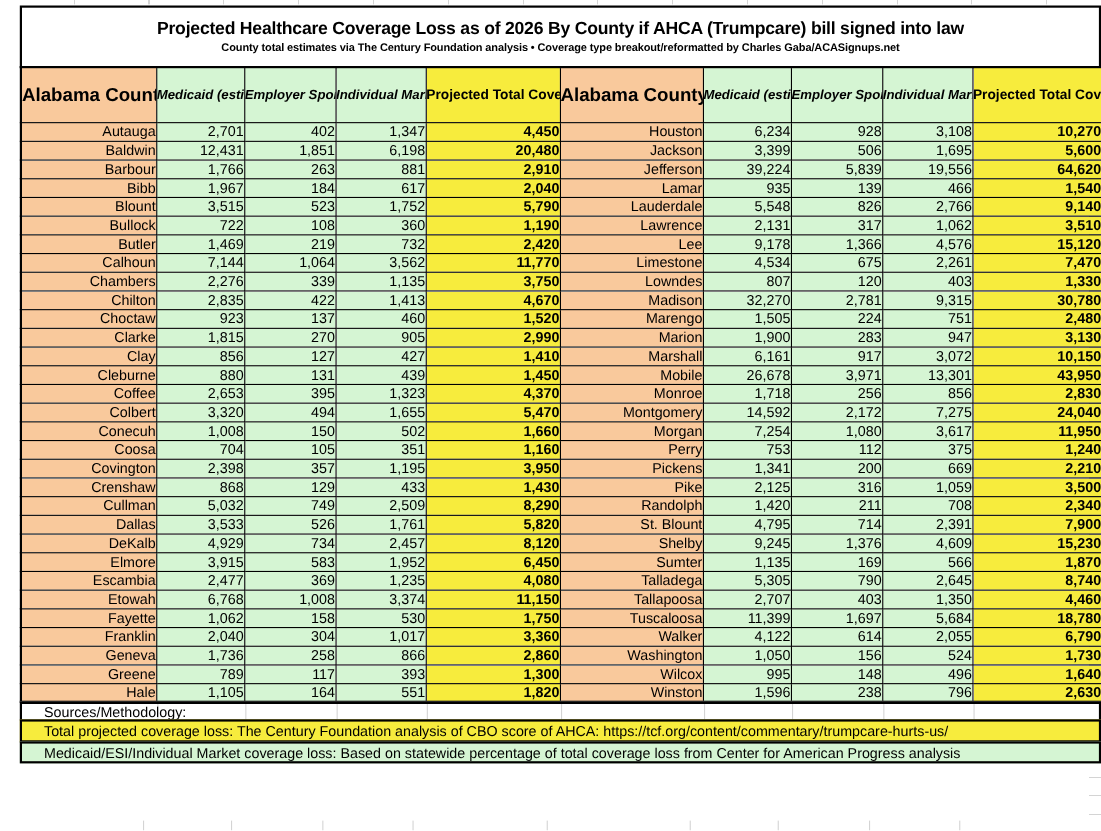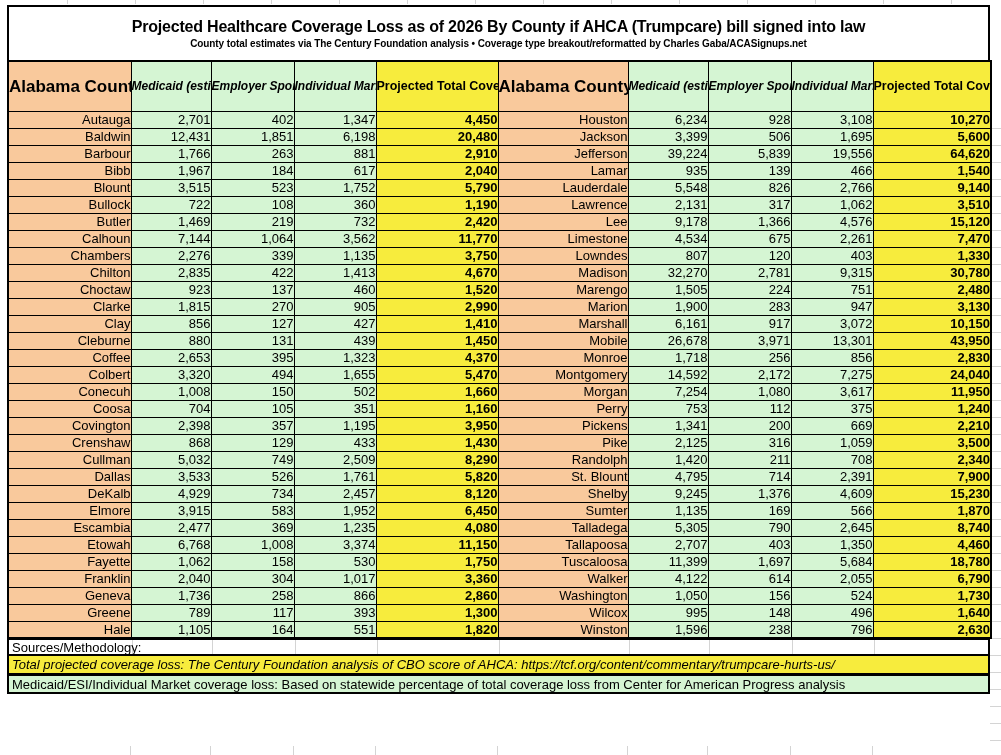--- a/index.html
+++ b/index.html
@@ -28,21 +28,21 @@
     position:absolute;left:7px;top:746px;width:983px;height:9px;
     background-image:
       linear-gradient(var(--grid),var(--grid)),linear-gradient(var(--grid),var(--grid)),
       linear-gradient(var(--grid),var(--grid)),linear-gradient(var(--grid),var(--grid)),
       linear-gradient(var(--grid),var(--grid)),linear-gradient(var(--grid),var(--grid)),
       linear-gradient(var(--grid),var(--grid)),linear-gradient(var(--grid),var(--grid)),
       linear-gradient(var(--grid),var(--grid));
     background-repeat:no-repeat;background-size:1px 100%;
     background-position:123px 0,203px 0,286px 0,368px 0,490px 0,620px 0,700px 0,783px 0,865px 0;
   }
-  .sheet{position:absolute;left:7px;top:5px;width:983px;}
+  .sheet{position:absolute;left:18px;top:5px;width:983px;}
   .title-box{
     border:2px solid var(--border);height:57px;background:#fff;
     display:flex;flex-direction:column;align-items:center;justify-content:center;
   }
   .title{font-size:16px;font-weight:bold;letter-spacing:-0.2px;line-height:19px;white-space:nowrap;}
   .subtitle{font-size:10px;font-weight:bold;letter-spacing:-0.1px;line-height:15px;white-space:nowrap;}
   table.cov{
     border-collapse:collapse;table-layout:fixed;width:983px;margin-top:-2px;
     border:2px solid var(--border);
   }
@@ -54,34 +54,34 @@
   th.h-green{background:var(--green);font-size:12px;font-weight:bold;font-style:italic;text-align:center;line-height:13px;white-space:normal;}
   th.h-yellow{background:var(--yellow);font-size:12.5px;font-weight:bold;text-align:center;line-height:15px;white-space:normal;}
   tbody tr{height:17px;}
   tbody td{font-size:13px;line-height:15px;text-align:right;}
   td.county{background:var(--peach);padding-right:3px;}
   td.num{background:var(--green);padding-right:4px;}
   td.tot{background:var(--yellow);padding-right:7px;font-weight:bold;}
   td.grand{font-weight:bold;}
   .foot-row{
     position:relative;border:1px solid var(--border);margin-top:-1px;
-    font-size:13px;display:flex;align-items:center;padding-left:3px;
+    font-size:13px;display:flex;align-items:center;padding-left:20px;
   }
   .foot-sources{
     height:17px;background:#fff;border-width:2px 2px 1px 2px;
     background-image:
       linear-gradient(var(--grid),var(--grid)),linear-gradient(var(--grid),var(--grid)),
       linear-gradient(var(--grid),var(--grid)),linear-gradient(var(--grid),var(--grid)),
       linear-gradient(var(--grid),var(--grid)),linear-gradient(var(--grid),var(--grid)),
       linear-gradient(var(--grid),var(--grid)),linear-gradient(var(--grid),var(--grid)),
       linear-gradient(var(--grid),var(--grid));
     background-repeat:no-repeat;background-size:1px 100%;
     background-position:123px 0,203px 0,286px 0,368px 0,490px 0,620px 0,700px 0,783px 0,865px 0;
   }
-  .foot-yellow{height:21px;background:var(--yellow);border-width:2px;font-style:italic;}
+  .foot-yellow{height:21px;background:var(--yellow);border-width:2px;}
   .foot-green{height:20px;background:var(--green);border-width:2px;}
 </style>
 </head>
 <body>
 
 <div class="grid-top"></div>
 <div class="grid-right"></div>
 <div class="grid-bottom"></div>
 
 <div class="sheet">

